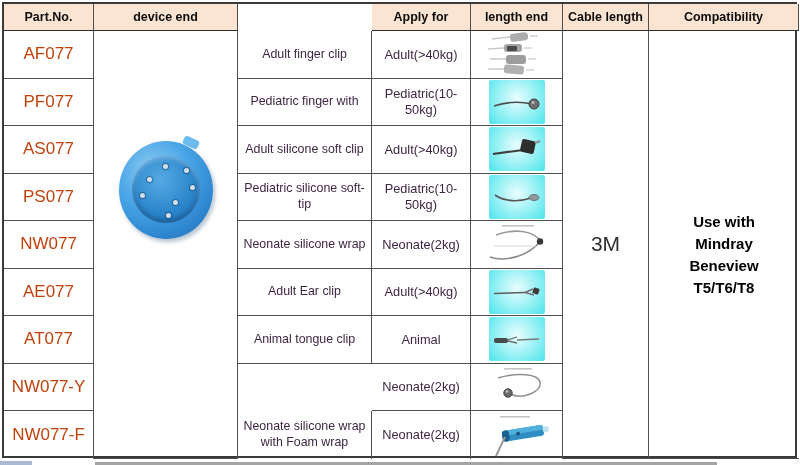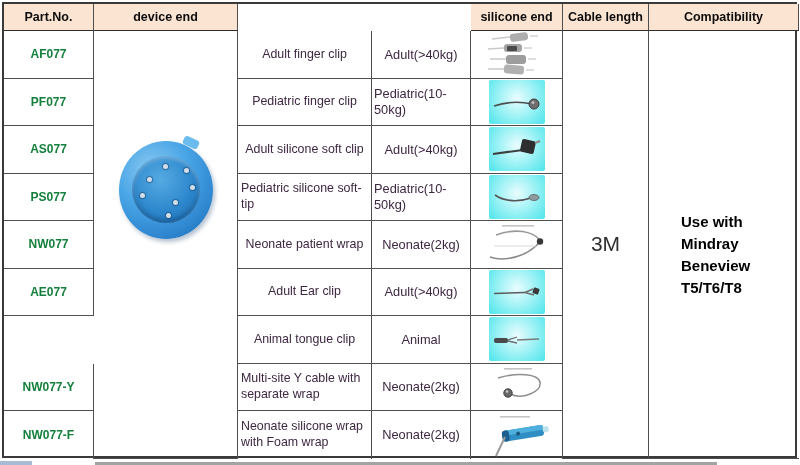--- a/index.html
+++ b/index.html
@@ -5,23 +5,23 @@
   html,body{margin:0;padding:0;background:#ffffff;}
   #screen{position:relative;width:800px;height:465px;background:#ffffff;overflow:hidden;
           font-family:"Liberation Sans",sans-serif;color:#111;}
   
   #spec-table{position:absolute;left:2px;top:2px;width:795px;height:456px;
     display:grid;box-sizing:border-box;
     grid-template-columns:90px 144px 134px 99px 92px 86px 150px;
     grid-template-rows:27px repeat(9,47.5px);
     border:2px solid #3a3a3a;background:#fff;}
   .cell{box-sizing:border-box;border-right:1px solid #4f4f4f;border-bottom:1px solid #4f4f4f;
-    display:flex;align-items:center;justify-content:center;overflow:hidden;}
+    display:flex;align-items:center;justify-content:center;text-align:center;overflow:hidden;}
   .hdr{background:#fbe5d2;font-weight:bold;font-size:12.5px;color:#0d0d0d;border-bottom:1px solid #2e2e2e;}
-  .partno{font-weight:bold;font-size:12px;color:#15803d;}
+  .partno{font-weight:normal;font-size:17px;color:#c2410c;}
   .prox{font-size:12.4px;color:#3e2742;line-height:1.25;padding:16px 3px;}
   .apply{font-size:12.8px;color:#3e2742;line-height:1.2;padding:0 2px;}
   .merged-img{align-items:flex-start;}
   .cablelen{font-size:21px;color:#2f2f2f;}
   .compat{font-weight:bold;font-size:15px;color:#000;line-height:1.45;}
   .compat-inner{max-width:86px;margin-top:21px;}
   
   .connector{position:relative;width:94px;height:98px;margin-top:110px;border-radius:50%;
     background:radial-gradient(circle at 35% 30%, #8ccaf2 0%, #49a5e6 40%, #2e86cf 72%, #1d66a8 100%);
     box-shadow:2px 3px 4px rgba(40,80,120,.35);}
@@ -41,21 +41,22 @@
   .bbar-gray{position:absolute;left:95px;bottom:0;width:622px;height:3px;background:#a3a3a3;}
 </style>
 </head>
 <body>
 
 <div id="screen">
   <div id="spec-table">
 
     <div class="cell hdr" style="grid-area:1/1">Part.No.</div>
     <div class="cell hdr" style="grid-area:1/2">device end</div>
-    <div class="cell hdr" style="grid-area:1/5">silicone end</div>
+    <div class="cell hdr" style="grid-area:1/4">Apply for</div>
+    <div class="cell hdr" style="grid-area:1/5">length end</div>
     <div class="cell hdr" style="grid-area:1/7">Compatibility</div>
     <div class="cell hdr" style="grid-area:1/6">Cable length</div>
 
     <div class="cell merged-img" style="grid-row:2/11;grid-column:2">
       <div class="connector">
         <div class="tab"></div>
         <div class="inner">
           <div class="pin" style="left:31px;top:8px"></div>
           <div class="pin" style="left:52px;top:12px"></div>
           <div class="pin" style="left:15px;top:21px"></div>
@@ -88,21 +89,21 @@
         <line x1="16" y1="28" x2="32" y2="28" stroke="#c9c9c9" stroke-width="1.5"></line>
         <rect x="32" y="24" width="20" height="9" rx="3" fill="#9d9d9d"></rect>
         <line x1="54" y1="28" x2="62" y2="28" stroke="#d2d2d2" stroke-width="1.5"></line>
         <line x1="14" y1="38" x2="30" y2="38" stroke="#c9c9c9" stroke-width="1.5"></line>
         <rect x="30" y="34" width="20" height="9" rx="3" fill="#b0b0b0" transform="rotate(5 40 38)"></rect>
         <line x1="52" y1="39" x2="60" y2="39" stroke="#d2d2d2" stroke-width="1.5"></line>
       </svg>
     </div>
 
     <div class="cell partno" style="grid-area:3/1">PF077</div>
-    <div class="cell prox" style="grid-area:3/3">Pediatric finger clip</div>
+    <div class="cell prox" style="grid-area:3/3">Pediatric finger with</div>
     <div class="cell apply" style="grid-area:3/4">Pediatric(10-50kg)</div>
     <div class="cell" style="grid-area:3/5">
       <div class="cyan">
         <svg width="56" height="44" viewBox="0 0 56 44">
           <path d="M5,26 C 20,21 34,22 43,24" fill="none" stroke="#4d4d4d" stroke-width="1.6"></path>
           <circle cx="45" cy="24" r="5" fill="#6e6e6e" stroke="#3c3c3c" stroke-width="1"></circle>
           <circle cx="44" cy="22.5" r="1.5" fill="#bdbdbd"></circle>
         </svg>
       </div>
     </div>
@@ -126,21 +127,21 @@
     <div class="cell" style="grid-area:5/5">
       <div class="cyan">
         <svg width="56" height="44" viewBox="0 0 56 44">
           <path d="M6,20 C 16,27 30,27 42,23" fill="none" stroke="#555" stroke-width="1.6"></path>
           <ellipse cx="45" cy="22.5" rx="5" ry="3" fill="#8f9aa0" stroke="#5a5a5a" stroke-width="0.8"></ellipse>
         </svg>
       </div>
     </div>
 
     <div class="cell partno" style="grid-area:6/1">NW077</div>
-    <div class="cell prox" style="grid-area:6/3">Neonate patient wrap</div>
+    <div class="cell prox" style="grid-area:6/3">Neonate silicone wrap</div>
     <div class="cell apply" style="grid-area:6/4">Neonate(2kg)</div>
     <div class="cell" style="grid-area:6/5">
       <svg class="thumb" viewBox="0 0 86 46">
         <rect x="28" y="4" width="32" height="1.6" fill="#c4c4c4"></rect>
         <path d="M22,14 C 42,7 58,10 66,19" fill="none" stroke="#9a9a9a" stroke-width="1.6"></path>
         <path d="M16,36 C 30,41 52,36 65,22" fill="none" stroke="#8a8a8a" stroke-width="1.6"></path>
         <circle cx="66" cy="20.5" r="3.2" fill="#383838"></circle>
         <line x1="20" y1="25" x2="62" y2="25" stroke="#d9d9d9" stroke-width="1"></line>
       </svg>
     </div>
@@ -151,34 +152,34 @@
     <div class="cell" style="grid-area:7/5">
       <div class="cyan">
         <svg width="56" height="44" viewBox="0 0 56 44">
           <line x1="5" y1="23.5" x2="36" y2="22.5" stroke="#5c5c5c" stroke-width="1.6"></line>
           <path d="M36,22.5 L44,19 M36,22.5 L45,25" fill="none" stroke="#6e6e6e" stroke-width="1.4"></path>
           <rect x="44" y="18" width="6" height="6" rx="1" fill="#3a3a3a" transform="rotate(18 47 21)"></rect>
         </svg>
       </div>
     </div>
 
+    <div class="cell partno" style="grid-area:8/1">AT077</div>
     <div class="cell apply" style="grid-area:8/4">Animal</div>
     <div class="cell prox" style="grid-area:8/3">Animal tongue clip</div>
     <div class="cell" style="grid-area:8/5">
       <div class="cyan">
         <svg width="56" height="44" viewBox="0 0 56 44">
           <rect x="5" y="21" width="14" height="5" rx="2" fill="#4a4a4a"></rect>
           <path d="M19,23 L28,20 M19,24 L28,26" fill="none" stroke="#6e6e6e" stroke-width="1.3"></path>
           <line x1="28" y1="23" x2="50" y2="22" stroke="#7a7a7a" stroke-width="1.4"></line>
         </svg>
       </div>
     </div>
 
     <div class="cell partno" style="grid-area:9/1">NW077-Y</div>
-    <div class="cell prox" style="grid-area:9/3">Multi-site Y cable with separate wrap</div>
     <div class="cell apply" style="grid-area:9/4">Neonate(2kg)</div>
     <div class="cell" style="grid-area:9/5">
       <svg class="thumb" viewBox="0 0 86 46">
         <rect x="30" y="4" width="28" height="1.6" fill="#c4c4c4"></rect>
         <path d="M24,14 C 44,8 64,10 66,18 C 68,28 48,36 36,30" fill="none" stroke="#8f8f8f" stroke-width="1.6"></path>
         <circle cx="34" cy="29" r="4.2" fill="#6a6a6a" stroke="#3e3e3e" stroke-width="1"></circle>
         <circle cx="33" cy="27.5" r="1.3" fill="#c9c9c9"></circle>
       </svg>
     </div>
 

